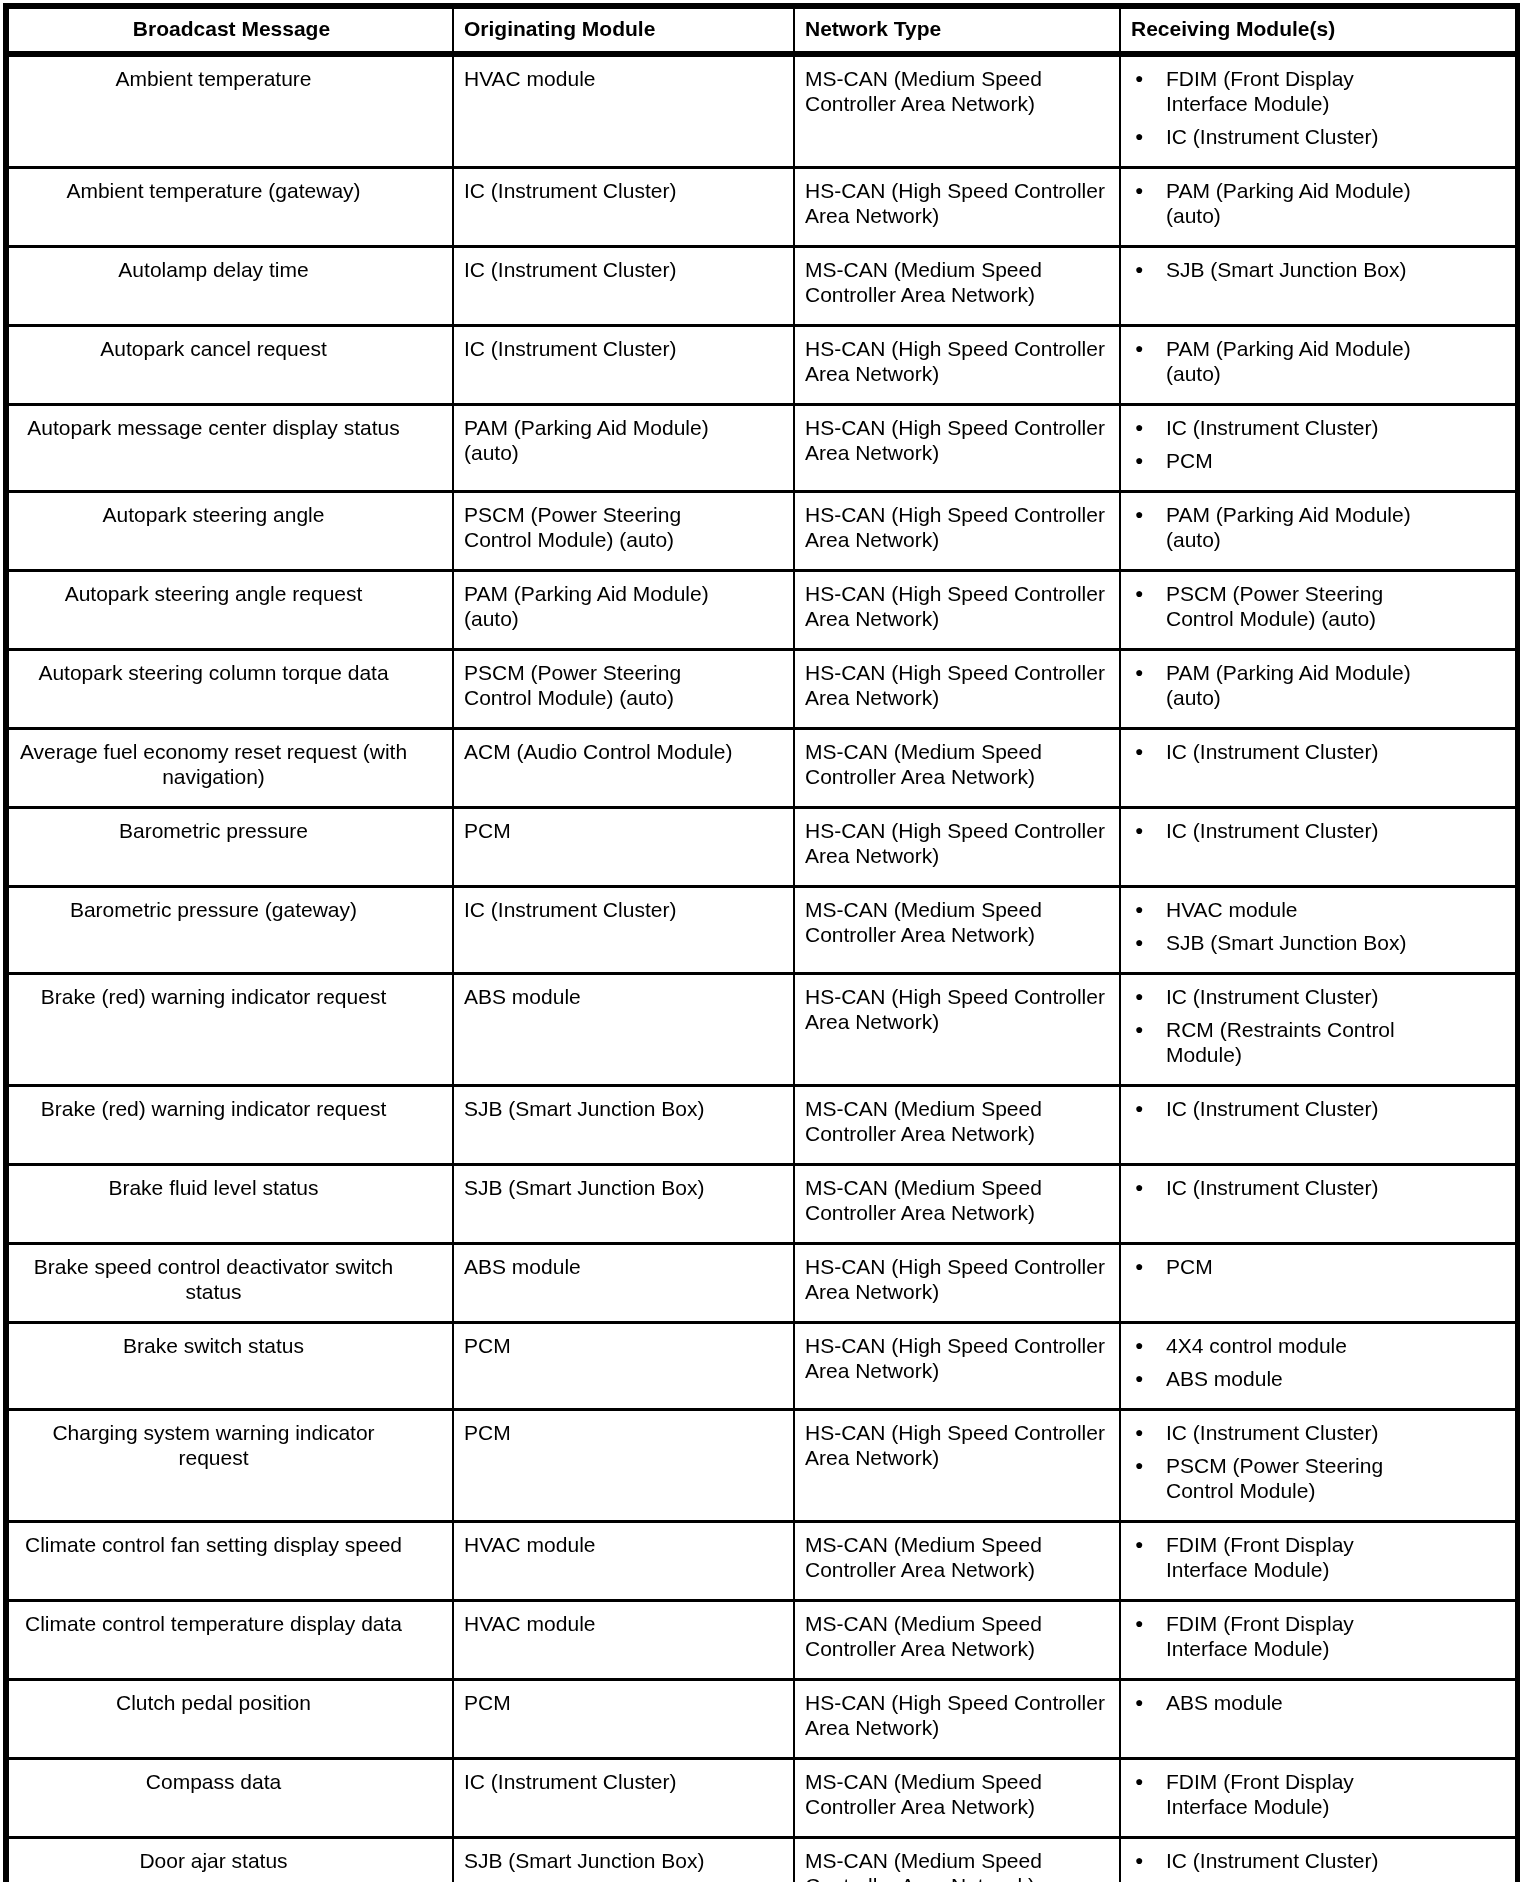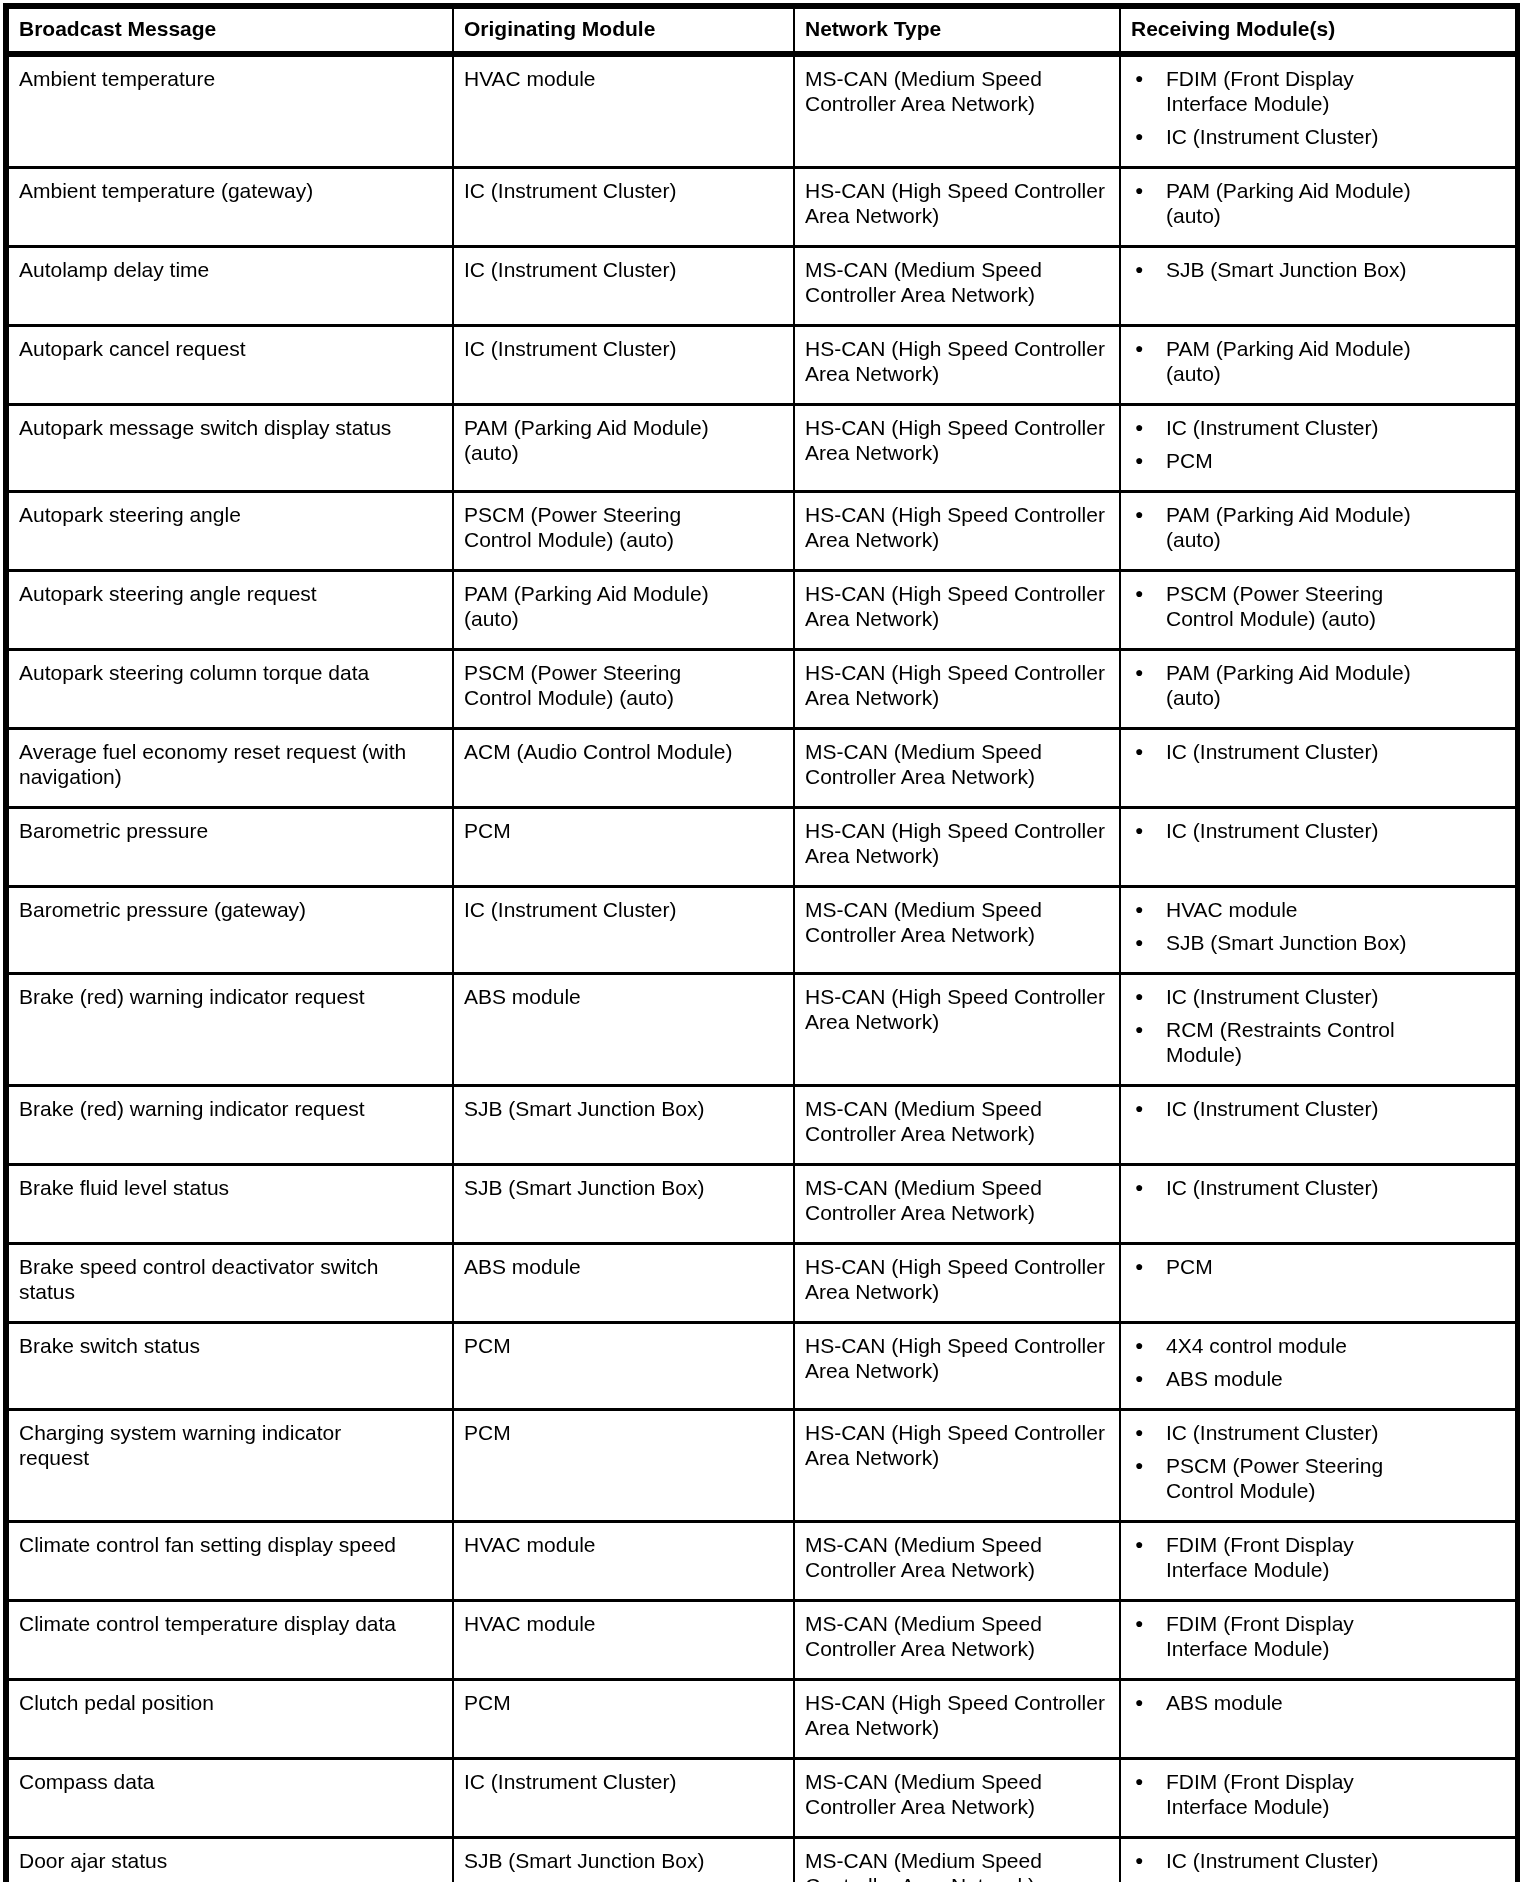--- a/index.html
+++ b/index.html
@@ -34,21 +34,21 @@
   thead th {
     font-weight: bold;
     border-bottom: 6px solid #000;
     padding: 7px 8px 10px 10px;
   }
   tbody td {
     border-top: 3px solid #000;
     padding: 9px 8px 17px 10px;
   }
   
-  .col-broadcast-message   { width: 447px; }
+  .col-broadcast-message   { width: 447px; text-align: center; }
   .col-originating-module  { width: 341px; }
   .col-network-type        { width: 326px; }
   .col-receiving-modules   { width: 398px; }
   
   td.broadcast-message-cell  { padding-right: 44px; }
   td.originating-module-cell { padding-right: 46px; }
   td.network-type-cell       { padding-right: 10px; }
   td.receiving-modules-cell  { padding-left: 14px; padding-right: 6px; }
   ul.receivers {
     list-style: none;
@@ -135,21 +135,21 @@
           <td class="receiving-modules-cell col-receiving-modules">
             <ul class="receivers">
               <li>
                 <span class="bullet">●</span>
                 <span class="receiver-label">PAM (Parking Aid Module) (auto)</span>
               </li>
             </ul>
           </td>
         </tr>
         <tr>
-          <td class="broadcast-message-cell col-broadcast-message">Autopark message switch display status</td>
+          <td class="broadcast-message-cell col-broadcast-message">Autopark message center display status</td>
           <td class="originating-module-cell col-originating-module">PAM (Parking Aid Module) (auto)</td>
           <td class="network-type-cell col-network-type">HS-CAN (High Speed Controller Area Network)</td>
           <td class="receiving-modules-cell col-receiving-modules">
             <ul class="receivers">
               <li>
                 <span class="bullet">●</span>
                 <span class="receiver-label">IC (Instrument Cluster)</span>
               </li>
               <li>
                 <span class="bullet">●</span>

